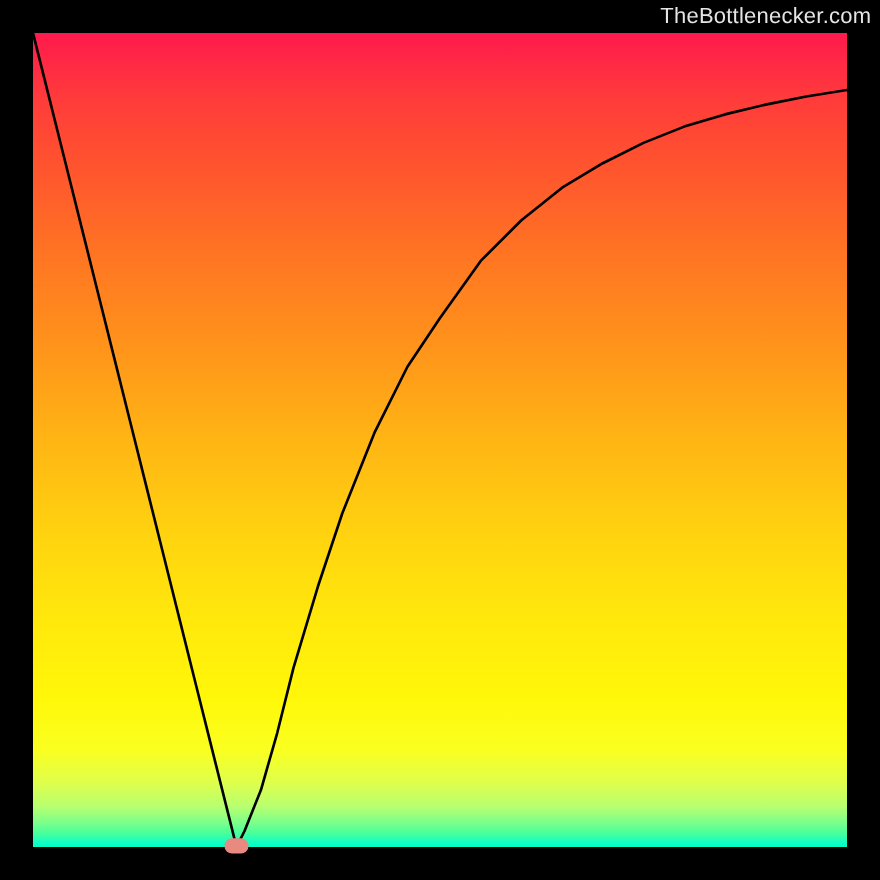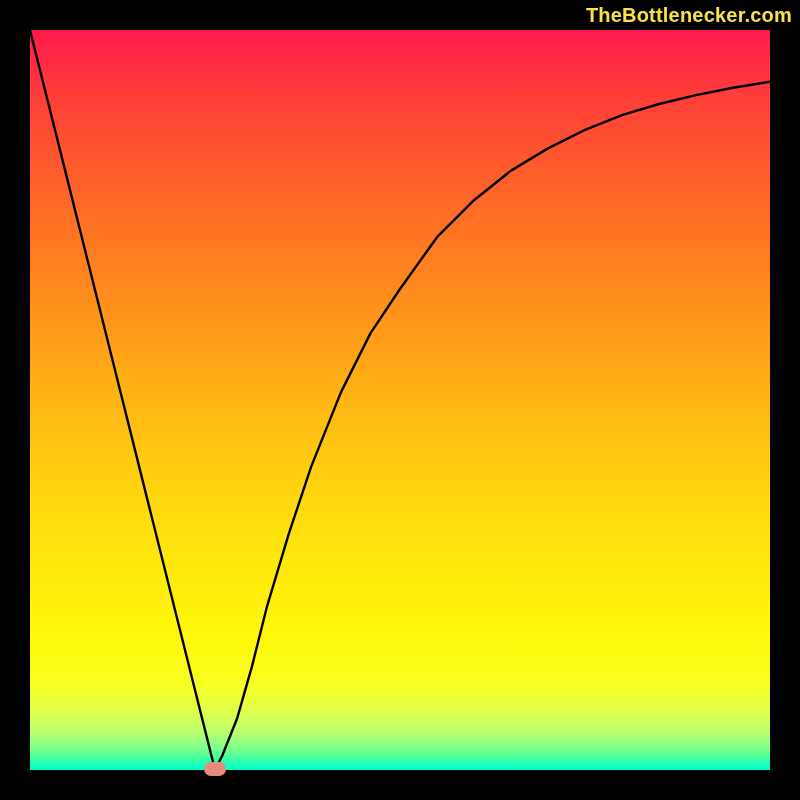--- a/index.html
+++ b/index.html
@@ -53,25 +53,24 @@
     position: absolute;
     width: 22px;
     height: 14px;
     background: #e88a80;
     border-radius: 7px;
   }
   #watermark {
     position: absolute;
     top: 4px;
     right: 8px;
-    color: #fde047;
+    color: #e5e5e5;
     font-size: 20px;
     letter-spacing: 0.2px;
     font-family: Arial, Helvetica, sans-serif;
-    font-weight: bold;
   }
 </style>
 </head>
 <body>
 
 <div id="container">
   <div id="watermark">TheBottlenecker.com</div>
   <div id="plot-area">
     <svg viewBox="0 0 740 740" preserveAspectRatio="none">
       <path id="curve-path" fill="none" stroke="#000" stroke-width="2.4" stroke-linejoin="round" stroke-linecap="round" d="M0.00 0.00 L14.80 59.20 L29.60 118.40 L44.40 177.60 L59.20 236.80 L74.00 296.00 L88.80 355.20 L103.60 414.40 L118.40 473.60 L133.20 532.80 L148.00 592.00 L162.80 651.20 L177.60 710.40 L185.00 740.00 L192.40 725.20 L207.20 688.20 L222.00 636.40 L236.80 577.20 L259.00 503.20 L281.20 436.60 L310.80 362.60 L340.40 303.40 L370.00 259.00 L407.00 207.20 L444.00 170.20 L481.00 140.60 L518.00 118.40 L555.00 99.90 L592.00 85.10 L629.00 74.00 L666.00 65.12 L703.00 57.72 L740.00 51.80"></path>

